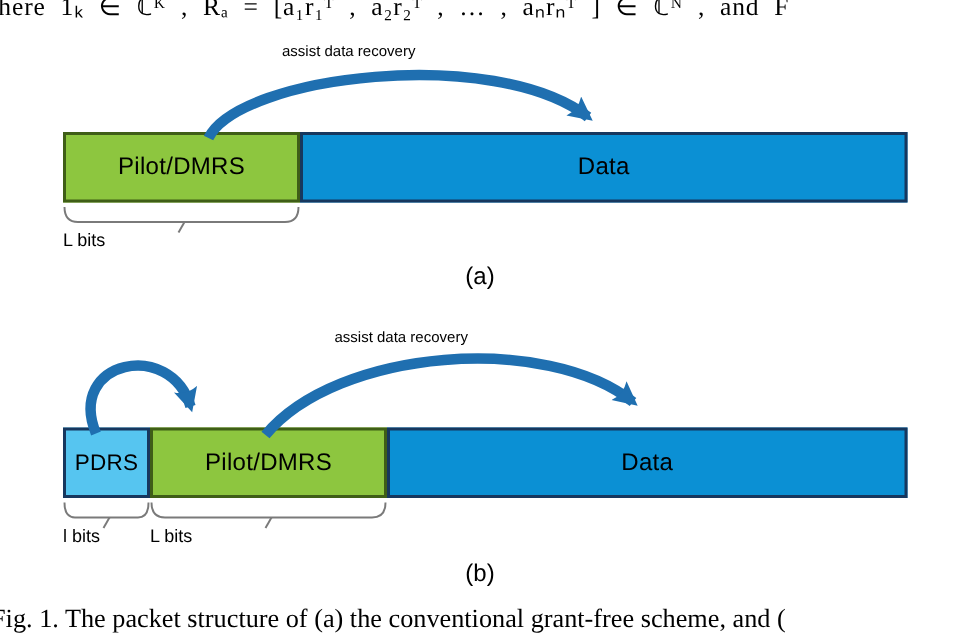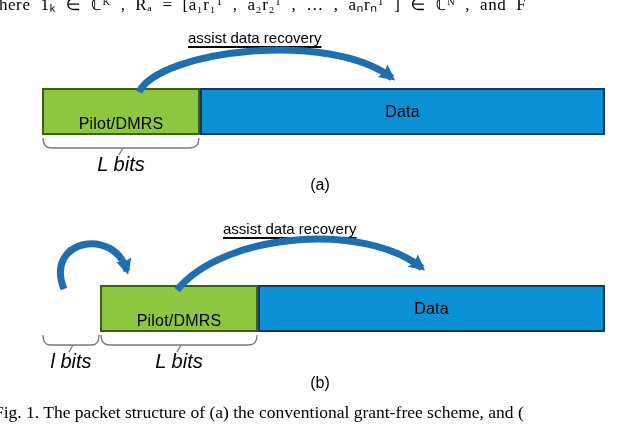--- a/index.html
+++ b/index.html
@@ -6,28 +6,28 @@
   #stage{
     position:relative;width:640px;height:427px;background:#ffffff;
     overflow:hidden;font-family:"Liberation Sans",sans-serif;color:#000;
   }
   .abs{position:absolute;}
   .seg{
     position:absolute;height:47px;box-sizing:border-box;border:2px solid #17375E;
     display:flex;align-items:center;justify-content:center;
     font-size:16px;color:#000;letter-spacing:.2px;
   }
-  .seg.green{border-color:#3F5E17;align-items:flex-end;}
+  .seg.green{border-color:#3F5E17;}
   .arrow-label{
-    font-size:15px;white-space:nowrap;
-    text-decoration:underline;text-underline-offset:3px;
+    font-size:10px;white-space:nowrap;
+    text-underline-offset:3px;
     text-decoration-thickness:1.5px;
   }
   .bits-label{
-    font-style:italic;font-size:20px;text-align:center;white-space:nowrap;
+    font-size:12px;text-align:left;white-space:nowrap;
   }
   .subfig{width:640px;left:0;text-align:center;font-size:16px;}
   .serifline{
     font-family:"Liberation Serif",serif;white-space:nowrap;font-size:17px;
   }
   #top-text{top:-8px;left:-14px;font-size:17px;letter-spacing:.6px;word-spacing:5px;}
   #caption{top:402px;left:-6px;font-size:17.5px;}
   svg{display:block;}
   #arrow-layer{position:absolute;left:0;top:0;pointer-events:none;}
 </style>
@@ -50,20 +50,23 @@
   <svg class="abs" style="left:42px;top:137px;" width="158" height="20" viewBox="0 0 158 20">
     <path d="M1,1 Q1,11 10,11 H148 Q157,11 157,1" fill="none" stroke="#7A7A7A" stroke-width="1.3"></path>
     <path d="M81,11 l-4,7" fill="none" stroke="#7A7A7A" stroke-width="1.3"></path>
   </svg>
   <div class="abs bits-label" style="left:42px;top:153px;width:158px;">L bits</div>
 
   <div class="abs subfig" style="top:176px;">(a)</div>
 
   <div class="abs arrow-label" style="left:223px;top:220px;">assist data recovery</div>
 
+  <div class="seg" style="left: 42px; top: 285px; width: 58px; font-size: 15px; background-color: rgb(86, 197, 240);">
+    <span>PDRS</span>
+  </div>
   <div class="seg green" style="left: 100px; top: 285px; width: 158px; background-color: rgb(141, 198, 63);">
     <span>Pilot/DMRS</span>
   </div>
   <div class="seg" style="left: 258px; top: 285px; width: 347px; background-color: rgb(11, 144, 212);">
     <span>Data</span>
   </div>
 
   <svg class="abs" style="left:42px;top:334px;" width="58" height="20" viewBox="0 0 58 20">
     <path d="M1,1 Q1,11 8,11 H50 Q57,11 57,1" fill="none" stroke="#7A7A7A" stroke-width="1.3"></path>
     <path d="M31,11 l-4,7" fill="none" stroke="#7A7A7A" stroke-width="1.3"></path>

